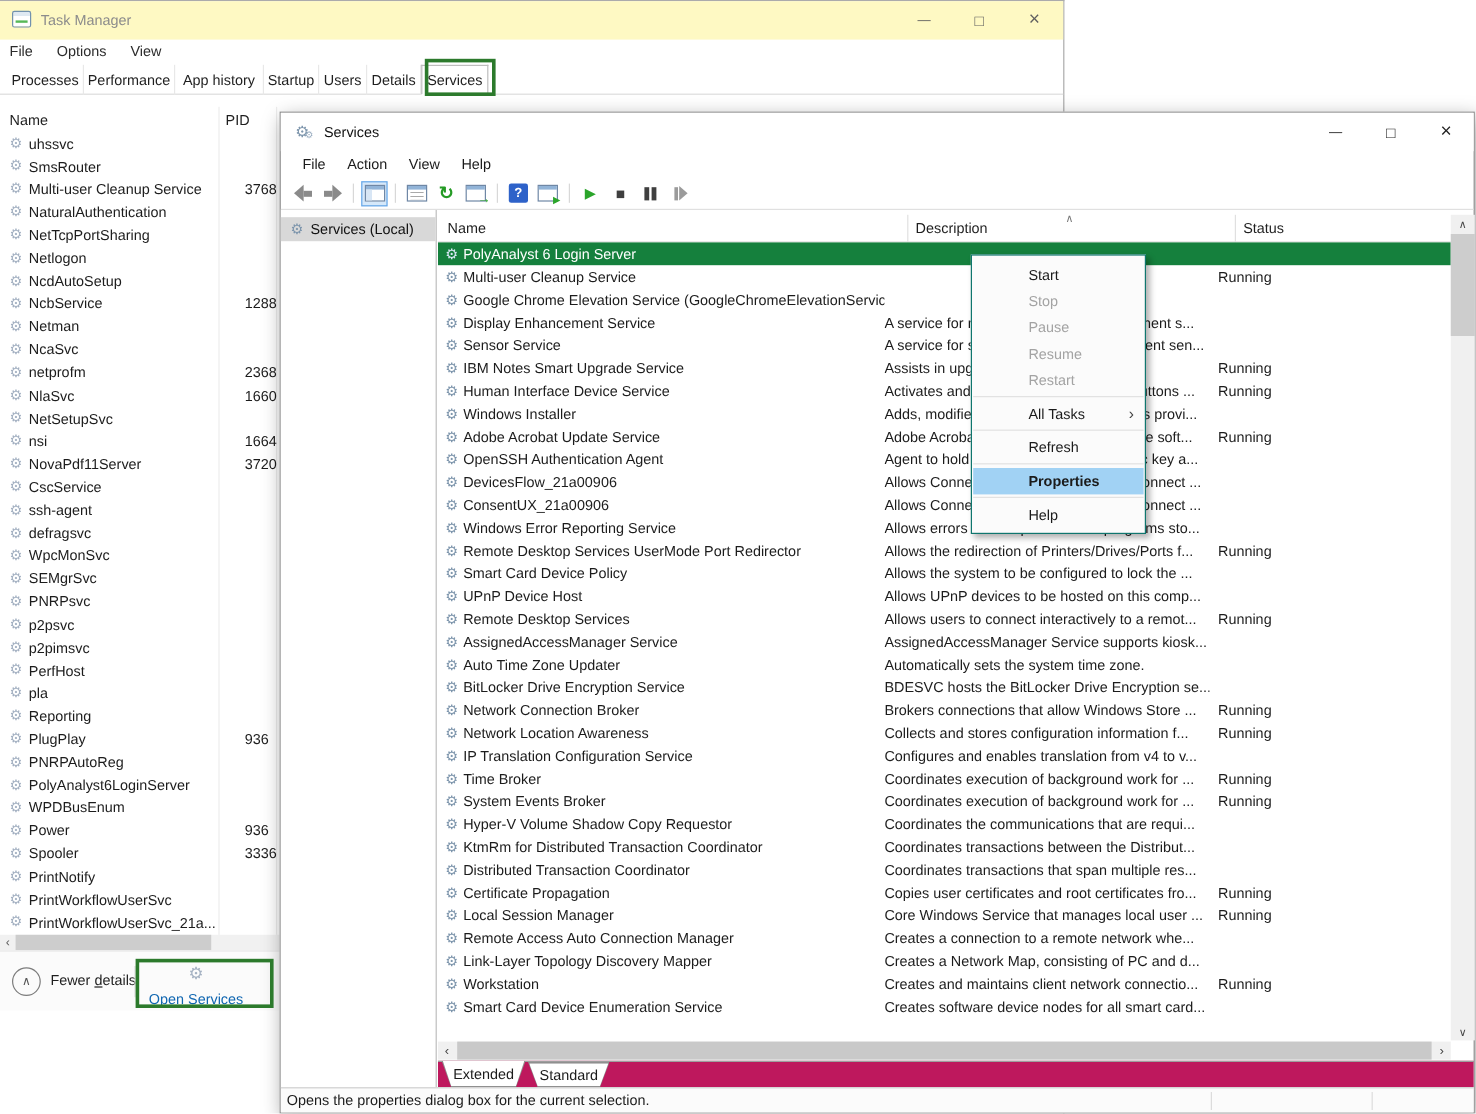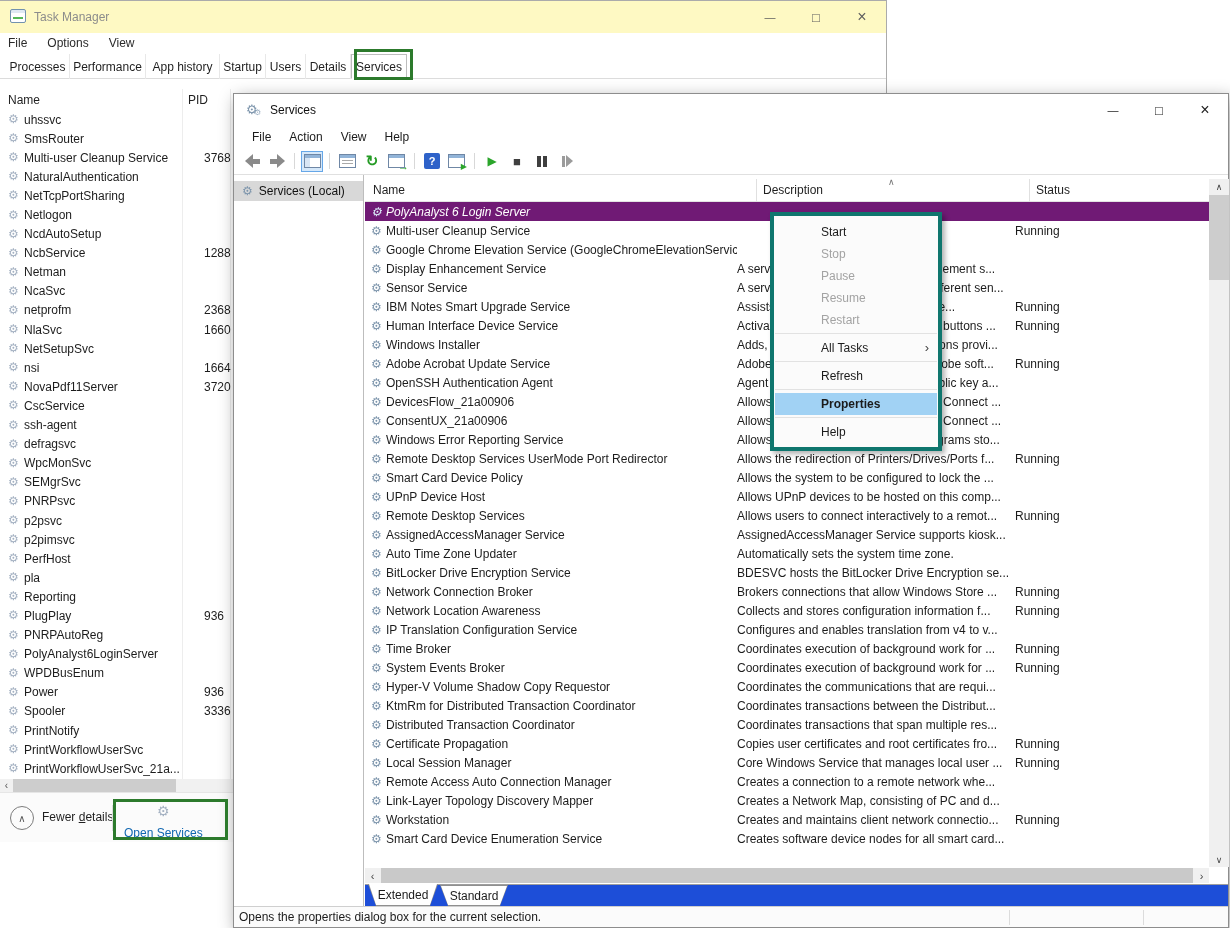--- a/index.html
+++ b/index.html
@@ -114,54 +114,54 @@
   #h-name { left:8px; } #h-desc { left:398px; } #h-status { left:671px; }
   .colline { position:absolute; top:0; width:1px; height:23px; background:#e0e0e0; }
   #svc-sort { position:absolute; left:523px; top:-2px; font-size:9px; color:#777; }
 
   #svc-rows { position:absolute; left:131px; top:108px; width:844px; }
   .svc-row { height:19px; display:flex; align-items:center; padding-left:6px; }
   .svc-row .gear { width:15px; font-size:12px; color:#7d95ac; }
   .svc-row .nm { width:351px; font-size:12px; color:#1c1c1c; white-space:nowrap; overflow:hidden; }
   .svc-row .ds { width:271px; font-size:12px; color:#1c1c1c; white-space:nowrap; overflow:hidden; }
   .svc-row .st { padding-left:7px; font-size:12px; color:#1c1c1c; }
-  .svc-row.selected { background:#701a75;font-style:italic; }
+  .svc-row.selected { background:#15803d; }
   .svc-row.selected .nm, .svc-row.selected .ds, .svc-row.selected .st { color:#fff; }
   .svc-row.selected .gear { color:#d9e8f7; }
 
   #svc-vscroll { position:absolute; left:975px; top:85px; width:20px; height:688px; background:#f0f0f0; }
   #svc-vscroll .arr { position:absolute; left:0; width:20px; height:15px; display:flex; align-items:center;
         justify-content:center; font-size:9px; color:#444; }
   #svc-vscroll .a-up { top:0; } #svc-vscroll .a-dn { bottom:0; }
   #svc-vscroll .thumb { position:absolute; left:0; top:16px; width:20px; height:85px; background:#cdcdcd; }
   #svc-hscroll { position:absolute; left:131px; top:774px; width:844px; height:15px; background:#f0f0f0; }
   #svc-hscroll .arr { position:absolute; top:0; width:15px; height:15px; display:flex; align-items:center;
         justify-content:center; font-size:11px; color:#444; }
   #svc-hscroll .a-l { left:0; } #svc-hscroll .a-r { right:0; }
   #svc-hscroll .thumb { position:absolute; left:16px; top:0; width:812px; height:15px; background:#c9c9c9; }
 
-  #svc-btabs { position:absolute; left:131px; top:790px; width:863px; height:22px; background:#1d4ed8;
+  #svc-btabs { position:absolute; left:131px; top:790px; width:863px; height:22px; background:#be185d;
         border-top:1px solid #9e9e9e; display:flex; padding-left:3px; }
   .btab { position:relative; height:21px; margin-top:0; background:#8f8f8f;
         clip-path:polygon(0 0,100% 0,calc(100% - 8px) 100%,8px 100%); }
   .btab .inner { position:absolute; left:1px; right:1px; top:1px; bottom:1px; background:#fff;
         clip-path:polygon(0 0,100% 0,calc(100% - 7px) 100%,7px 100%);
         display:flex; align-items:center; justify-content:center; font-size:12px; color:#1b1b1b; }
   .btab.active { margin-top:-1px; height:22px; }
   .btab.active .inner { top:0; }
   #btab-ext { width:70px; } #btab-std { width:68px; margin-left:2px; }
 
   #svc-statusbar { position:absolute; left:0; top:812px; width:994px; height:21px; background:#fbfbfb;
         border-top:1px solid #cfcfcf; }
   #svc-statusbar .txt { position:absolute; left:5px; top:3px; font-size:12px; color:#1b1b1b; }
   .statsep { position:absolute; top:3px; width:1px; height:15px; background:#dcdcdc; }
 
   
-  #ctx { position:absolute; left:770px; top:212px; width:172px; background:#fbfbfb;
-        border:4px solid #0f766e; box-shadow:3px 3px 5px rgba(0,0,0,0.3); padding:5px 0 4px 0; z-index:40; }
+  #ctx { position:absolute; left:809px; top:212px; width:146px; background:#fbfbfb;
+        border:1px solid #0f766e; box-shadow:3px 3px 5px rgba(0,0,0,0.3); padding:5px 0 4px 0; z-index:40; }
   .ctx-item { height:22px; line-height:22px; padding-left:47px; font-size:12px; color:#1b1b1b; position:relative; }
   .ctx-item.disabled { color:#a3a3a3; }
   .ctx-item.bold { font-weight:bold; }
   .ctx-item.highlight { background:#a1d2f4; margin:0 1px; padding-left:46px; }
   .ctx-sep { height:1px; background:#e2e2e2; margin:2px 1px 3px 1px; }
   .ctx-sub { position:absolute; right:9px; top:0; font-size:13px; color:#444; }
 
   
   .anno { position:absolute; border:3px solid #2c7a2c; z-index:70; }
   #anno-tab { left:354px; top:49px; width:59px; height:31px; }

